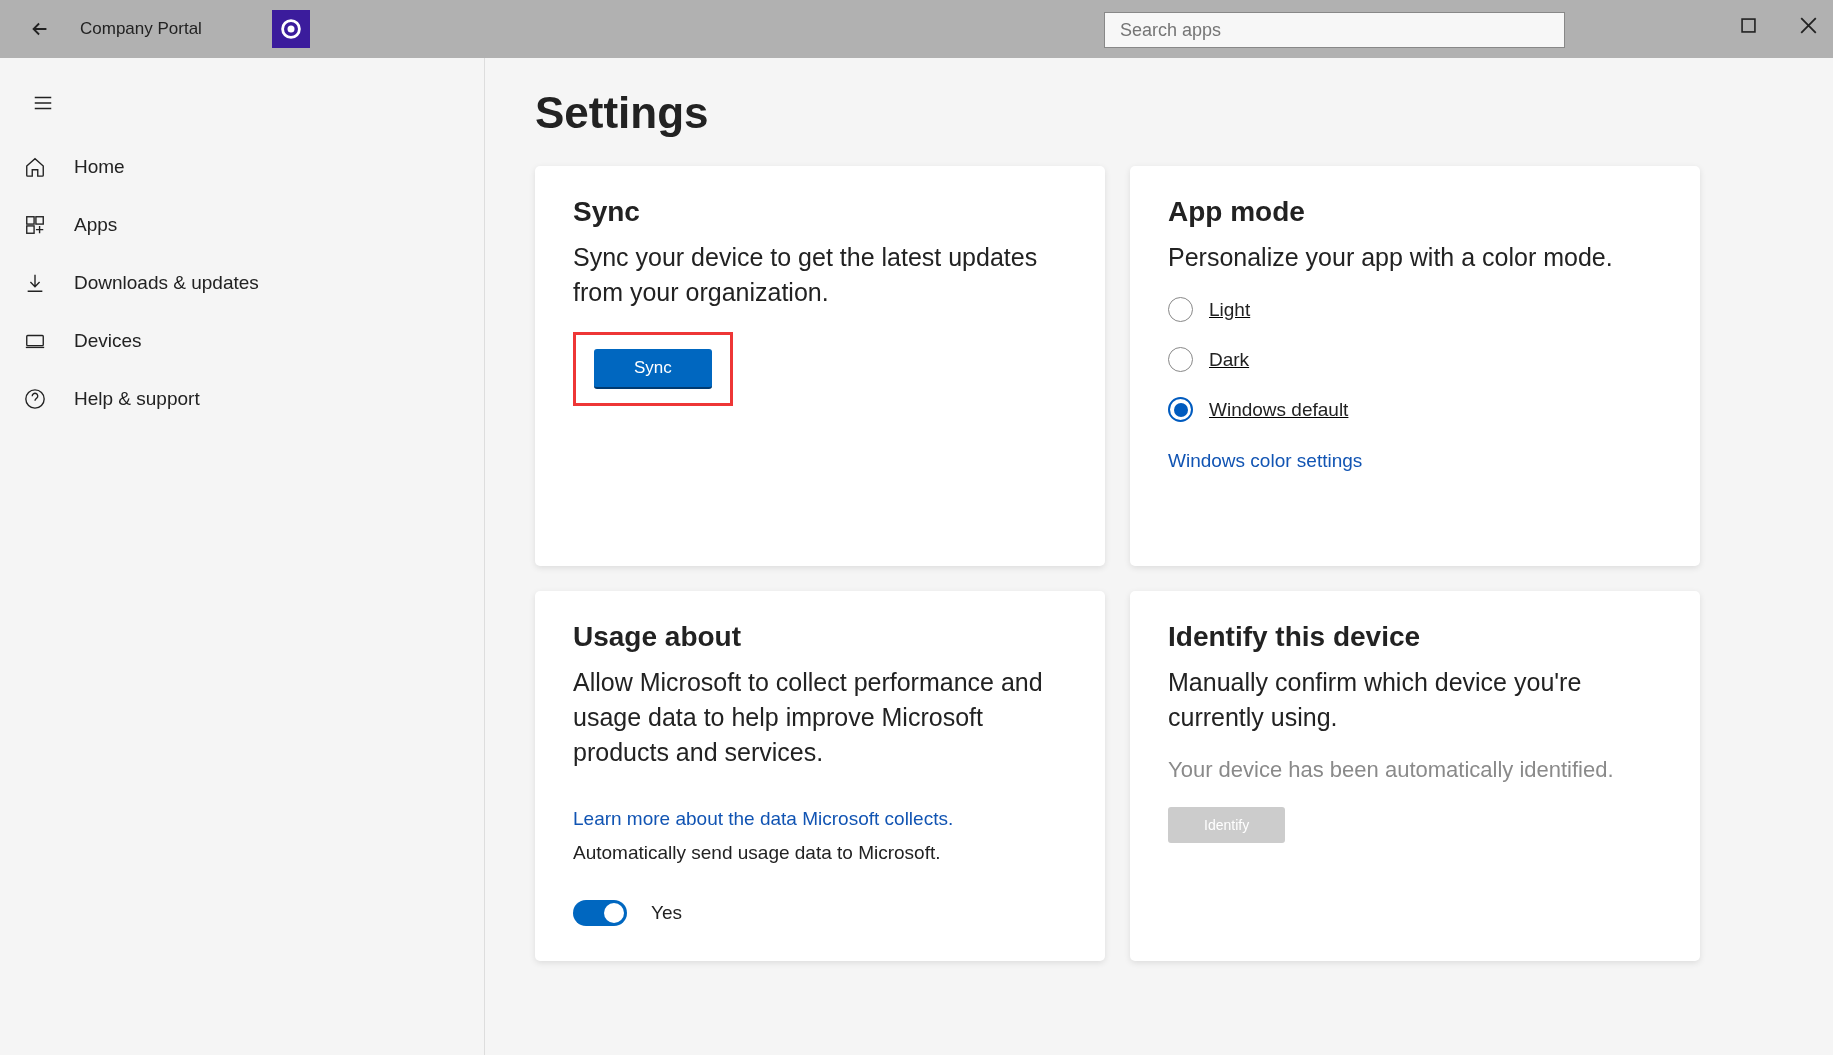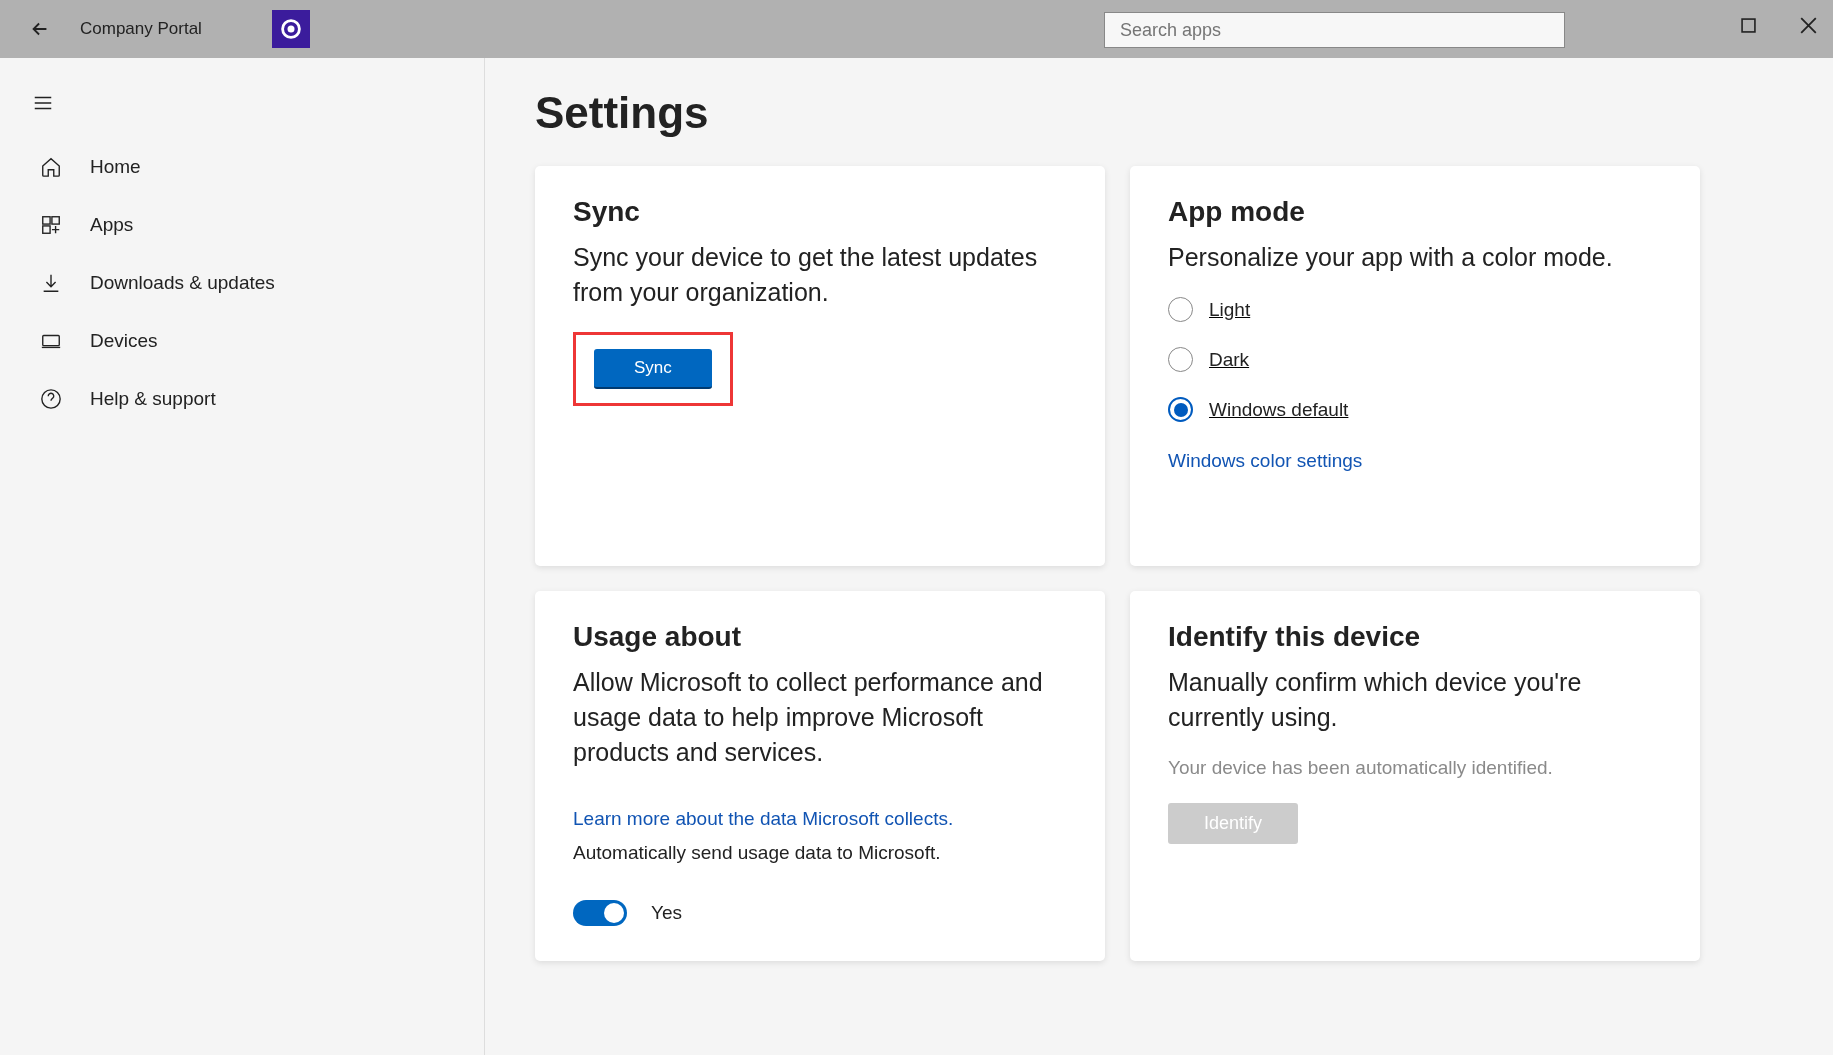--- a/index.html
+++ b/index.html
@@ -93,21 +93,21 @@
       margin-bottom: 10px;
       display: flex;
       align-items: center;
       justify-content: center;
       cursor: pointer;
     }
     .nav-item {
       display: flex;
       align-items: center;
       height: 58px;
-      padding-left: 40px;
+      padding-left: 24px;
       cursor: pointer;
       gap: 28px;
     }
     .nav-icon {
       width: 22px;
       height: 22px;
       display: flex;
       align-items: center;
       justify-content: center;
     }
@@ -234,30 +234,30 @@
       border-radius: 50%;
       top: 3px;
       right: 3px;
     }
     .toggle-label {
       font-size: 19px;
       color: #222;
     }
     .muted {
       color: #8a8a8a;
-      font-size: 19px;
+      font-size: 22px;
       margin-top: 20px;
       margin-bottom: 24px;
     }
     .disabled-btn {
       background: #ccc;
       color: #fff;
       border: none;
       padding: 10px 36px;
-      font-size: 18px;
+      font-size: 14px;
       border-radius: 3px;
       cursor: not-allowed;
     }
     .card.tall { min-height: 400px; }
   </style>
 </head>
 <body>
 
 <div class="title-bar">
   <div class="back-btn">

